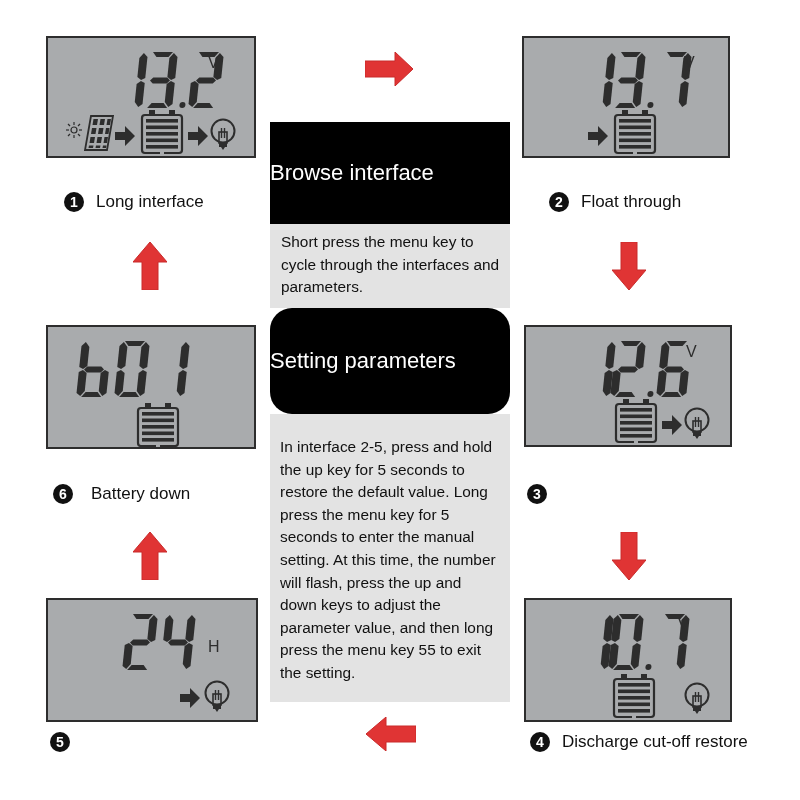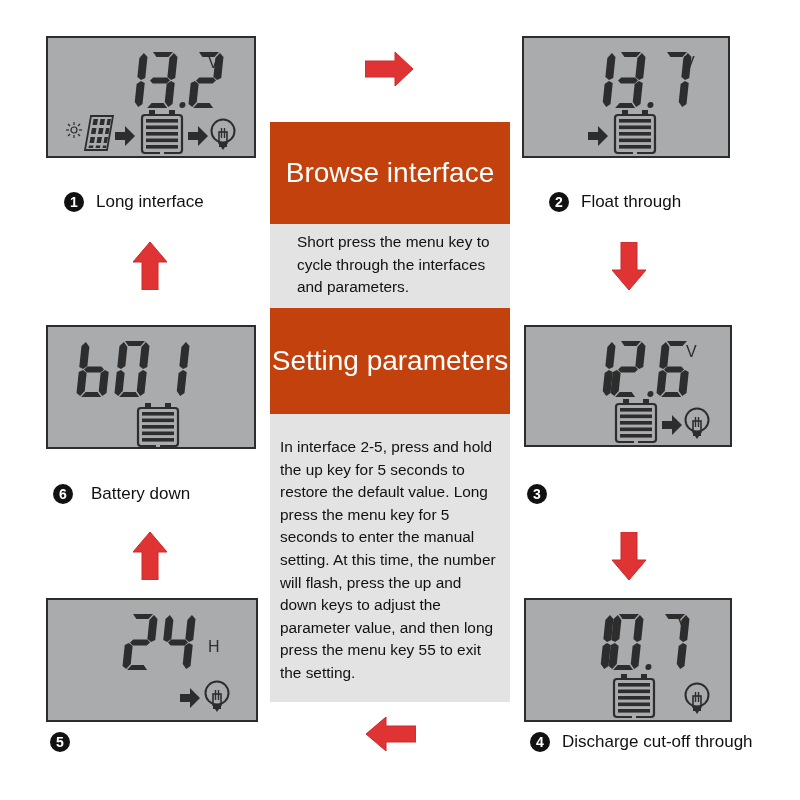--- a/index.html
+++ b/index.html
@@ -8,22 +8,22 @@
 
   .lcd { position:absolute; background:#a9abad; border:2px solid #2d2d2d; box-sizing:border-box; }
   .lcd svg { position:absolute; left:0; top:0; }
 
   .caption { position:absolute; font-size:17px; color:#111; display:flex; align-items:center; white-space:nowrap; }
   .num { display:inline-flex; width:20px; height:20px; border-radius:50%; background:#111; color:#fff;
          font-weight:bold; font-size:14px; align-items:center; justify-content:center; margin-right:12px; }
 
   .arrow { position:absolute; }
 
-  .panel-head { position:absolute; left:270px; width:240px; background:#c2410c; color:#fff;
-                display:flex; align-items:center; justify-content:center; font-size:28px; }
+  .panel-head { position:absolute; left:270px; width:240px; background:#000000; color:#fff;
+                display:flex; align-items:center; justify-content:flex-start; font-size:22px; }
   .panel-body { position:absolute; left:270px; width:240px; background:#e3e3e3; color:#111;
                 font-size:15.4px; line-height:22.6px; box-sizing:border-box; padding:0 8px 0 10px; }
 </style>
 </head>
 <body>
 
 <svg width="0" height="0" style="position:absolute">
   <defs>
     <g id="battery">
       <rect x="2" y="5" width="40" height="38" rx="3" fill="none" stroke="#2d2d2d" stroke-width="2.2"></rect>
@@ -255,21 +255,21 @@
     <g transform="translate(86,74)">
         <use href="#battery"></use>
       </g>
     <g transform="translate(158,82)">
         <use href="#bulb"></use>
       </g>
   </svg>
 </div>
 <div class="caption" style="left:530px;top:732px;">
   <span class="num">4</span>
-  <span>Discharge cut-off through</span>
+  <span>Discharge cut-off restore</span>
 </div>
 
 <div class="lcd" style="left:46px;top:598px;width:212px;height:124px;">
   <svg width="208" height="120">
     <g transform="translate(80,14) skewX(-6)">
       <g>
           <use href="#sA"></use>
           <use href="#sB"></use>
           <use href="#sG"></use>
           <use href="#sE"></use>
@@ -346,22 +346,22 @@
 <svg class="arrow" style="left:133px;top:532px;" width="34" height="48">
   <polygon points="9,48 25,48 25,20 34,20 17,0 0,20 9,20" fill="#e03434" stroke="#c92a2a" stroke-width="1"></polygon>
 </svg>
 <svg class="arrow" style="left:133px;top:242px;" width="34" height="48">
   <polygon points="9,48 25,48 25,20 34,20 17,0 0,20 9,20" fill="#e03434" stroke="#c92a2a" stroke-width="1"></polygon>
 </svg>
 
 <div class="panel-head" style="top:122px;height:102px;">
   <span>Browse interface</span>
 </div>
-<div class="panel-body" style="top:224px;height:84px;padding-top:7px;padding-left:27px;">
+<div class="panel-body" style="top:224px;height:84px;padding-top:7px;padding-left:11px;">
   <span>Short press the menu key to cycle through the interfaces and parameters.</span>
 </div>
 
-<div class="panel-head" style="top:308px;height:106px;">
+<div class="panel-head" style="top:308px;height:106px;border-radius:22px;">
   <span>Setting parameters</span>
 </div>
 <div class="panel-body" style="top:414px;height:288px;padding-top:22px;">
   <span>In interface 2-5, press and hold the up key for 5 seconds to restore the default value. Long press the menu key for 5 seconds to enter the manual setting. At this time, the number will flash, press the up and down keys to adjust the parameter value, and then long press the menu key 55 to exit the setting.</span>
 </div>
 
 </body></html>

